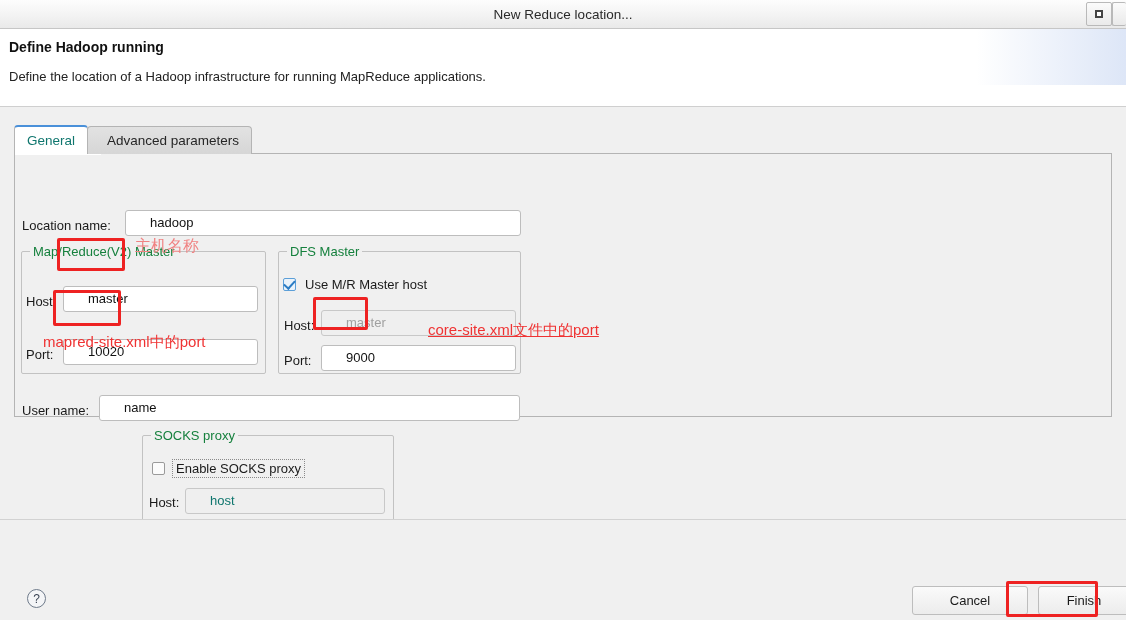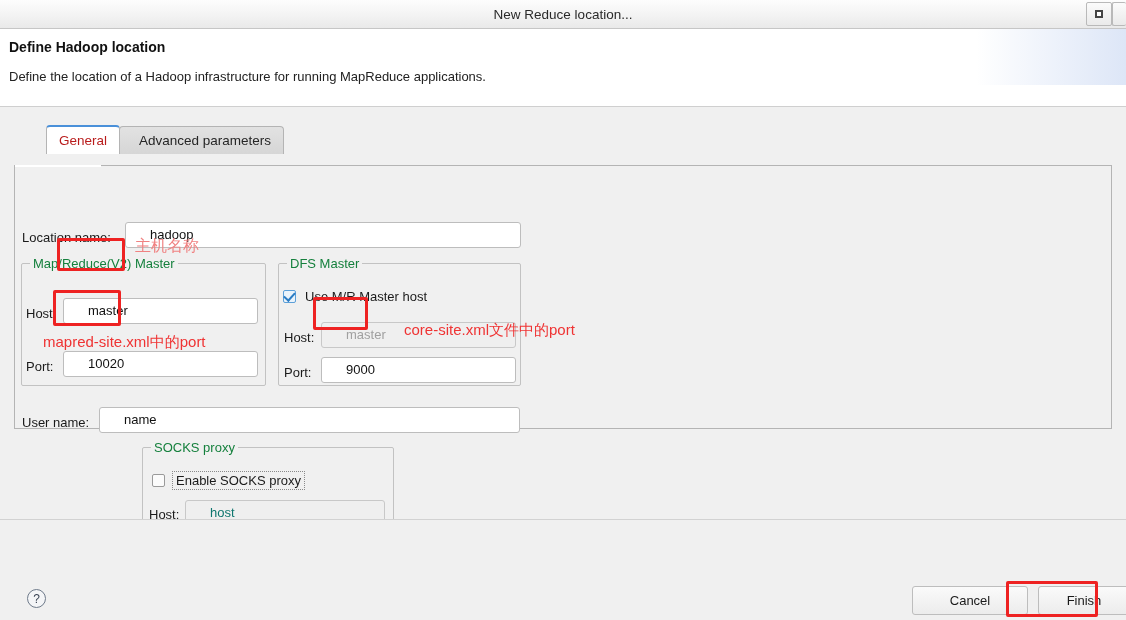--- a/index.html
+++ b/index.html
@@ -86,43 +86,41 @@
   
   .tabstrip { position: absolute; left: 14px; top: 18px; display: flex; align-items: flex-end; }
   .tab {
     position: relative;
     height: 28px; line-height: 28px;
     padding: 0 12px;
     font-size: 13.5px;
     border: 1px solid #b4b4b4;
     border-bottom: none;
     border-radius: 4px 4px 0 0;
-    color: #b91c1c;
-    margin-left: 32px;
+    color: #0f766e;
   }
   .tab.active {
     background: #ffffff;
     border-top: 2px solid #4a90d9;
     z-index: 3;
     height: 29px; line-height: 27px;
   }
   .tab.inactive {
     background: linear-gradient(to bottom,#e2e2e2,#d6d6d6);
     margin-left: -1px;
     z-index: 1;
     color: #262626;
     padding-left: 19px;
   }
   .tabpanel {
     position: absolute; left: 14px; top: 46px;
     width: 1098px; height: 264px;
     background: #f0f0f0;
     border: 1px solid #b4b4b4;
     border-top: 1px solid #b4b4b4;
-    margin-top: 12px;
   }
   .tabpanel-topmask {
     position: absolute; left: 0px; top: -1px;
     width: 86px; height: 2px;
     background: #ffffff;
   }
 
   
   .lbl { position: absolute; font-size: 13px; color: #1a1a1a; }
   .field {
@@ -228,21 +226,21 @@
     <div class="win-btns">
       <div class="win-btn">
         <span class="sq-glyph hollow"></span>
       </div>
       <div class="win-btn partial"></div>
     </div>
   </div>
 
   <div class="header">
     <div class="header-bluewash"></div>
-    <div class="header-title">Define Hadoop location</div>
+    <div class="header-title">Define Hadoop running</div>
     <div class="header-desc">Define the location of a Hadoop infrastructure for running MapReduce applications.</div>
   </div>
 
   <div class="body-area">
 
     <div class="tabstrip">
       <div class="tab active">General</div>
       <div class="tab inactive">Advanced parameters</div>
     </div>
 
@@ -300,15 +298,15 @@
   <div class="btn" style="left:1006px; top:586px; width:92px; height:29px;">Finish</div>
   <div class="btn" style="left:1100px; top:586px; width:30px; height:29px;"></div>
 
   <div class="redbox" style="left:57px; top:238px; width:68px; height:33px;"></div>
   <div class="redbox" style="left:53px; top:290px; width:68px; height:36px;"></div>
   <div class="redbox" style="left:313px; top:297px; width:55px; height:33px;"></div>
   <div class="redbox" style="left:1006px; top:581px; width:92px; height:36px;"></div>
 
   <div class="redtext faded" style="left:135px; top:236px;">主机名称</div>
   <div class="redtext" style="left:43px; top:333px;">mapred-site.xml中的port</div>
-  <div class="redtext" style="left:404px; top:321px;">core-site.xml文件中的port</div>
+  <div class="redtext" style="left:428px; top:321px;text-decoration:underline;">core-site.xml文件中的port</div>
 
 </div>
 
 </body></html>

